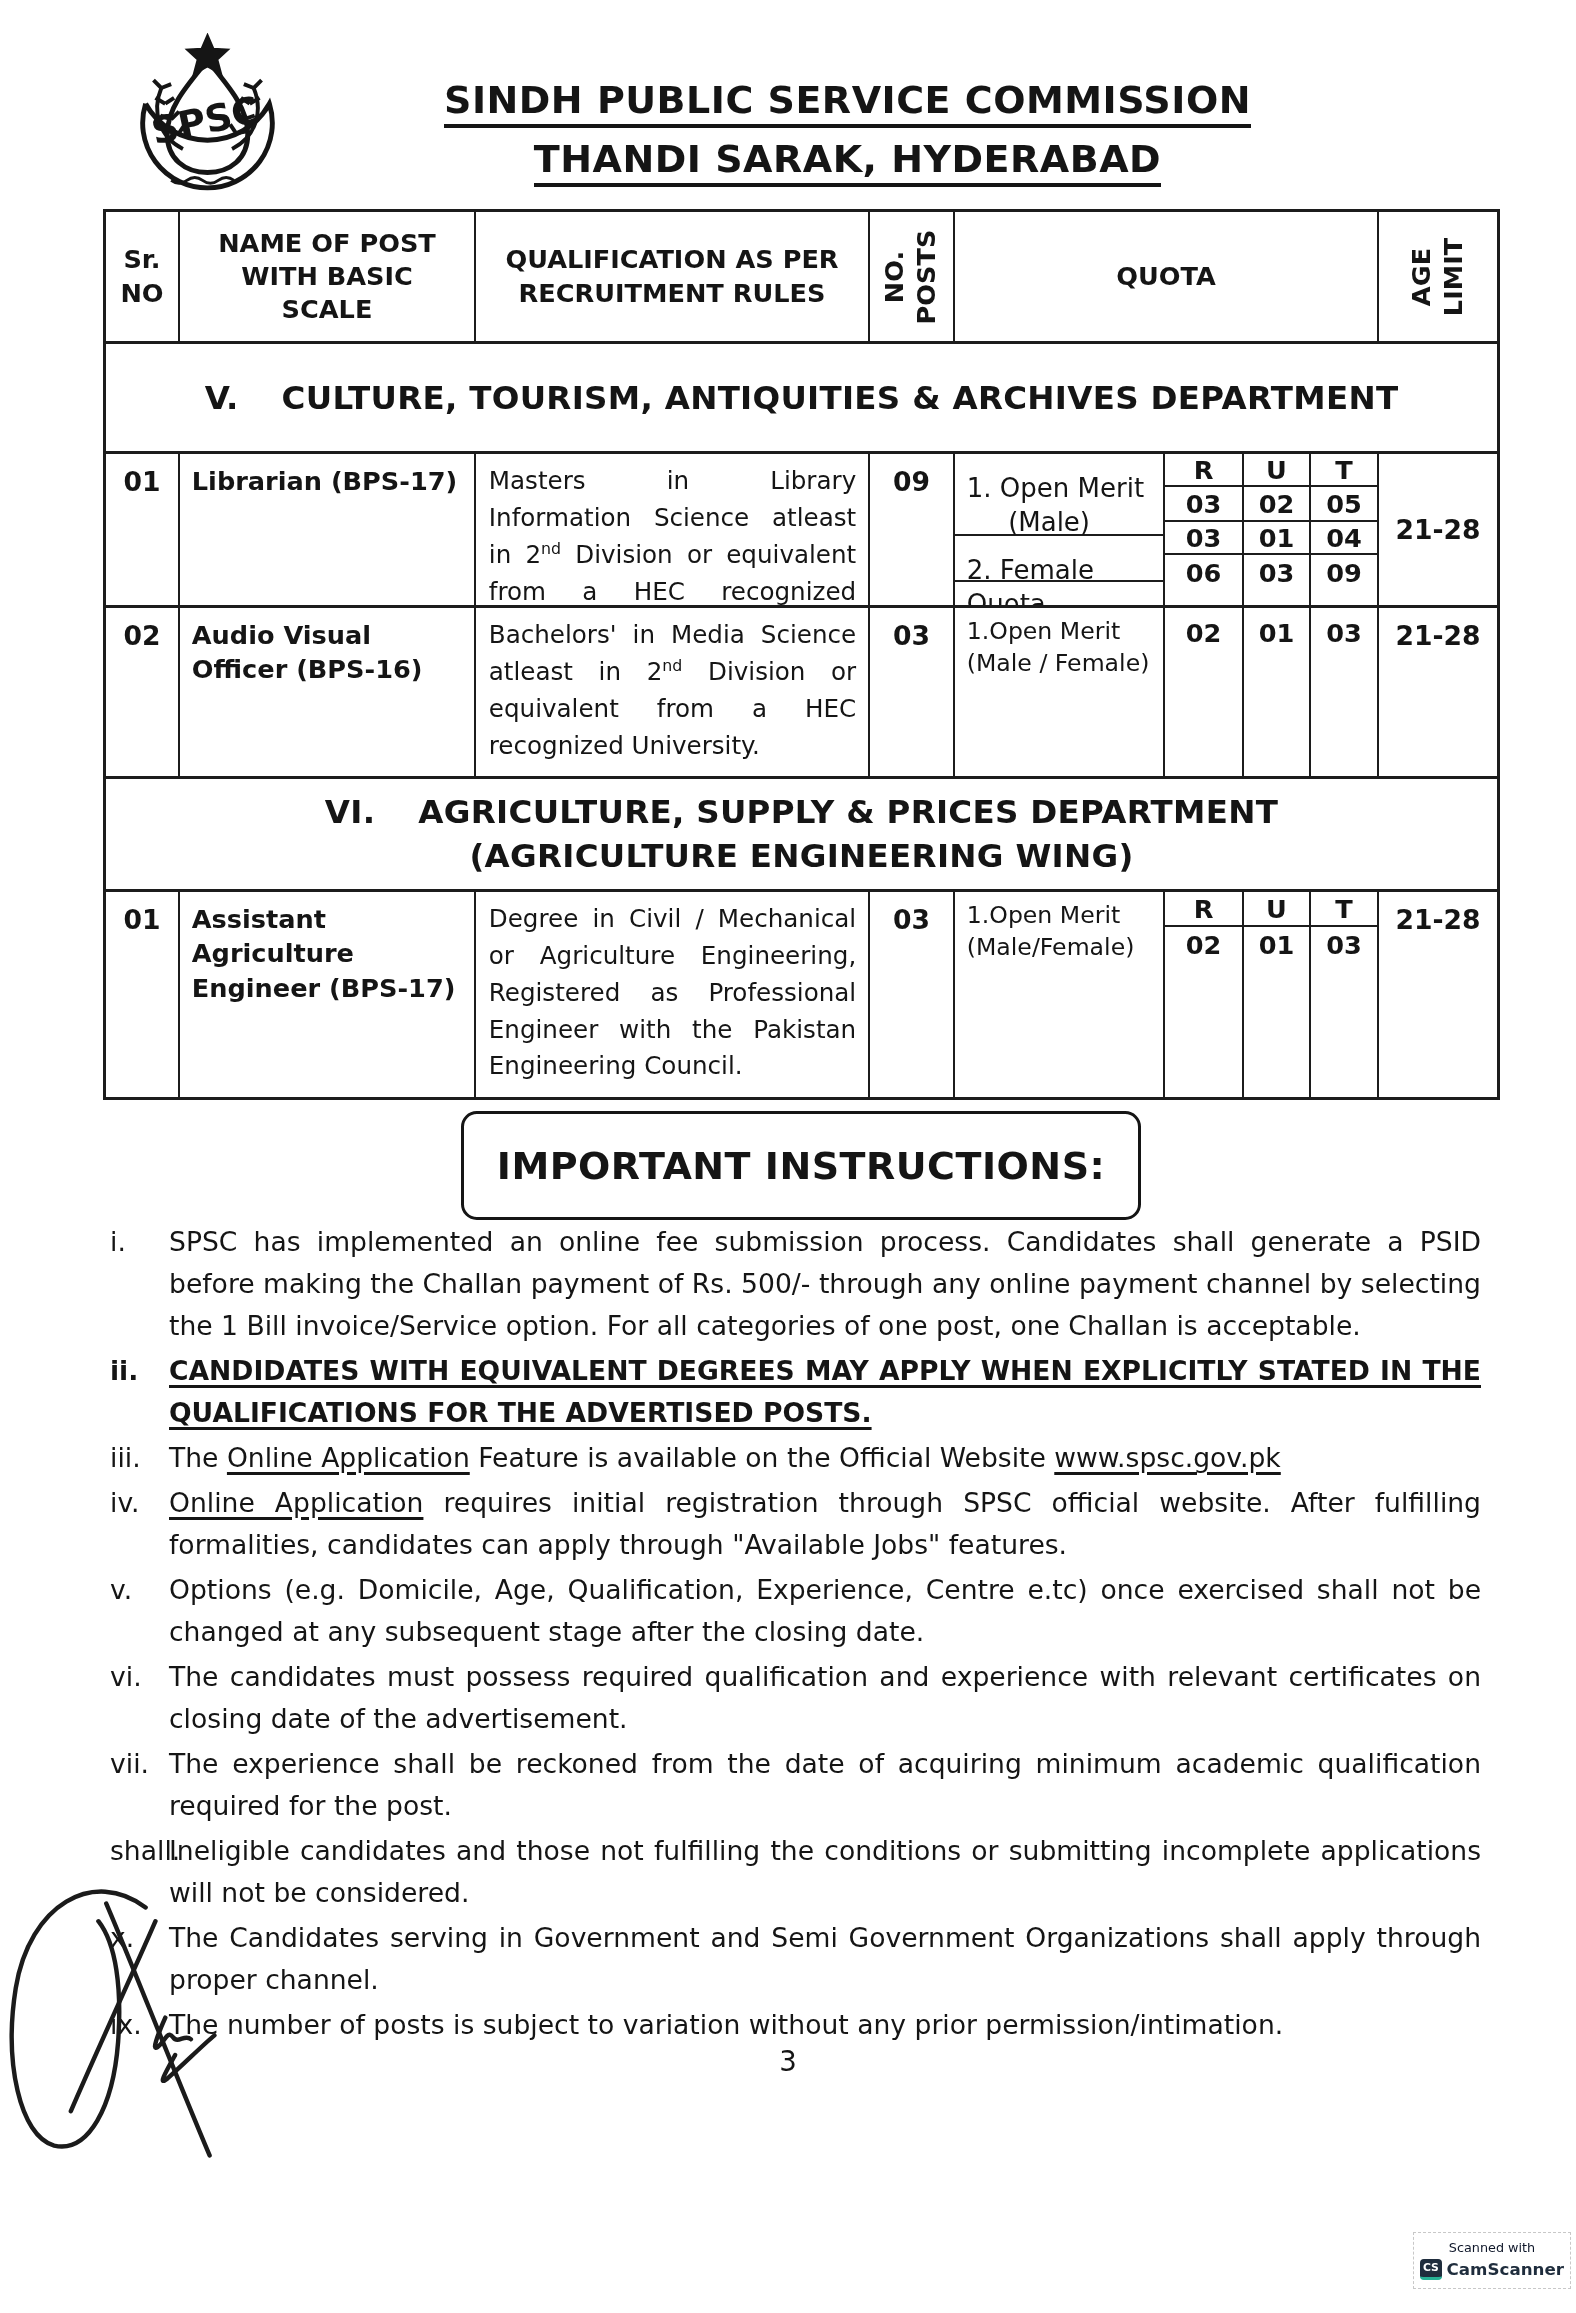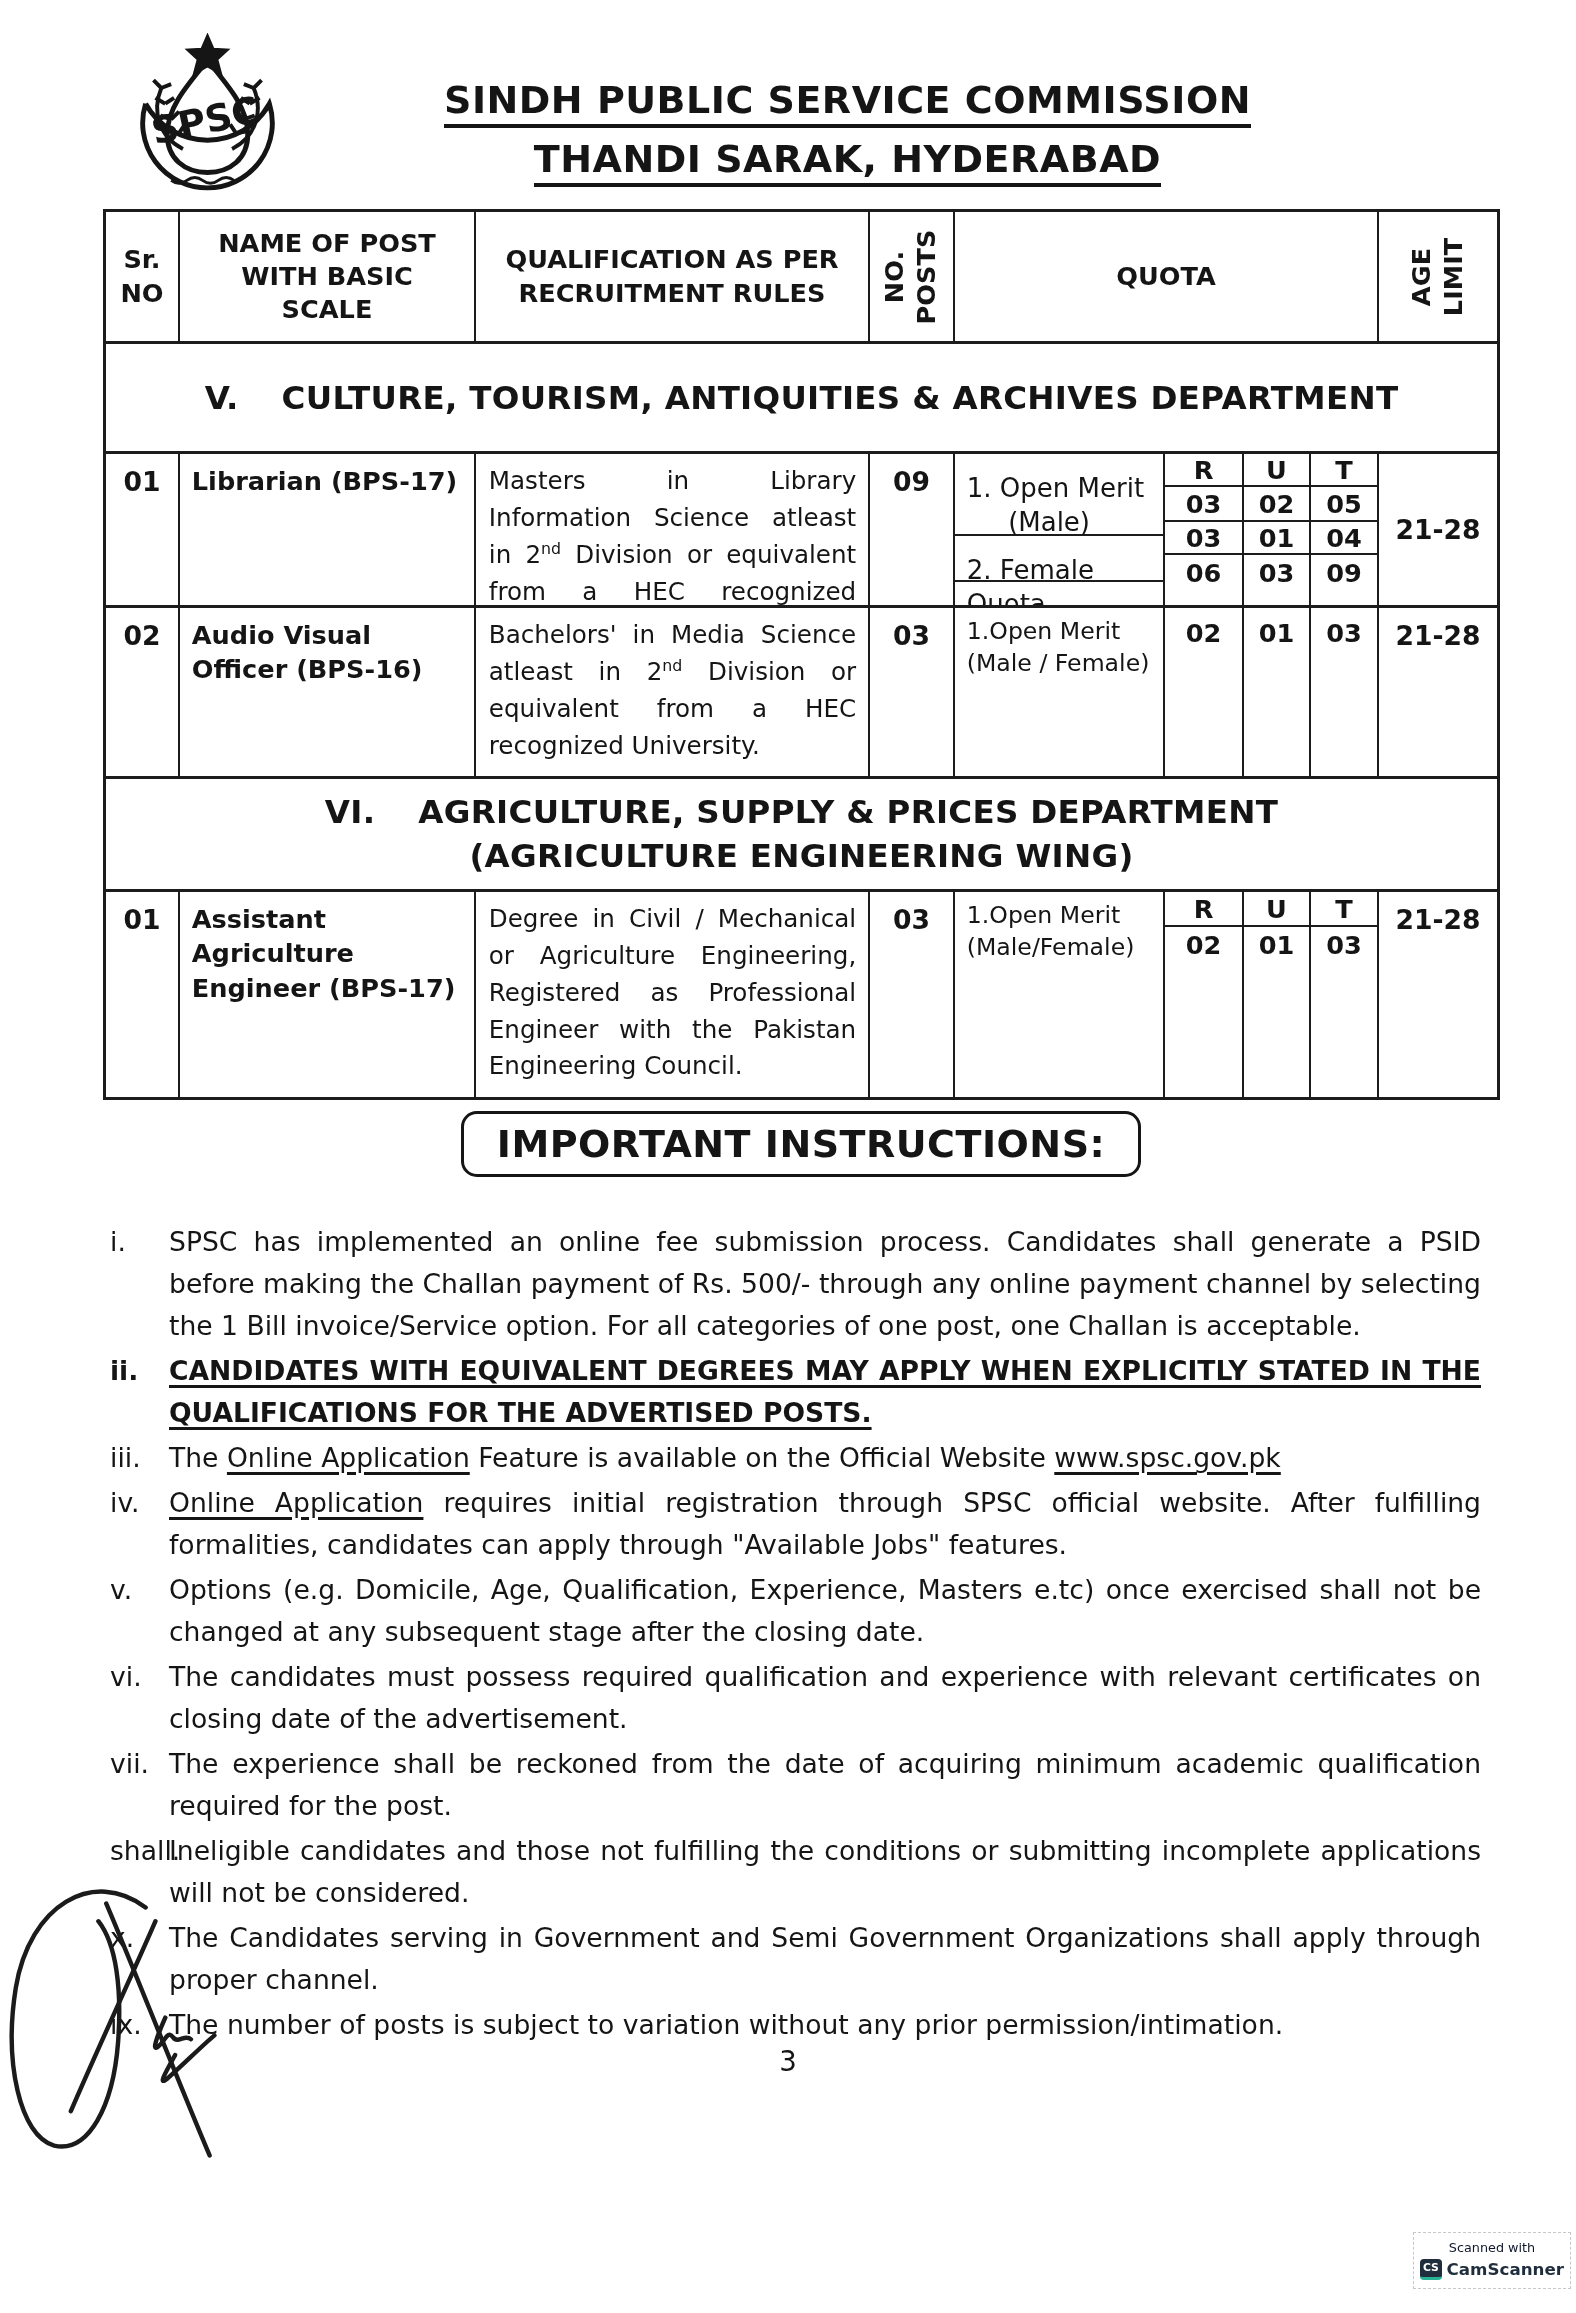--- a/index.html
+++ b/index.html
@@ -67,21 +67,21 @@
   .bb { border-bottom: 2px solid #1c1c1c; }
   .h34 { height: 33px; } .h36 { height: 35px; } .h70 { height: 69px; }
   .bold { font-weight: bold; }
   .age-val { font-weight: bold; font-size: 26.6px; text-align: center; }
   .age-center { display: flex; align-items: center; justify-content: center; }
   .age-top { padding-top: 11.8px; }
   .quota-top-label { font-size: 23.6px; line-height: 1.35; padding: 7.9px 5.9px 0 11.8px; white-space: pre-line; }
   .num-top { font-weight: bold; font-size: 25.6px; text-align: center; padding-top: 9.9px; }
 
   
-  .instr-box { position: absolute; left: 461px; top: 1111px; width: 680px; height: 66px;
+  .instr-box { position: absolute; left: 461px; top: 1111px; width: 680px; height: 109px;
     border: 3.9px solid #151515; border-radius: 15.8px; display: flex; align-items: center;
     justify-content: center; font-weight: bold; font-size: 38px; letter-spacing: 0.5px; background: #fff; }
   .instr-list { position: absolute; left: 110px; top: 1221px; width: 1371px; list-style: none; }
   .instr-item { display: flex; font-size: 26.6px; line-height: 42px; margin-bottom: 3px; }
   .instr-item.bold { font-weight: bold; justify-content: center; }
   .instr-num { width: 59px; flex: none; }
   .instr-text { flex: 1; text-align: justify; }
   .instr-text .u { text-decoration: underline; text-decoration-thickness: 2.5px; text-underline-offset: 4.9px; }
 
   
@@ -252,21 +252,21 @@
       <li class="instr-item">
         <span class="instr-num">iii.</span>
         <span class="instr-text"><span>The </span><span class="u">Online Application</span><span> Feature is available on the Official Website </span><span class="u">www.spsc.gov.pk</span></span>
       </li>
       <li class="instr-item">
         <span class="instr-num">iv.</span>
         <span class="instr-text"><span class="u">Online Application</span><span> requires initial registration through SPSC official website. After fulfilling formalities, candidates can apply through "Available Jobs" features.</span></span>
       </li>
       <li class="instr-item">
         <span class="instr-num">v.</span>
-        <span class="instr-text"><span>Options (e.g. Domicile, Age, Qualification, Experience, Masters e.tc) once exercised shall not be changed at any subsequent stage after the closing date.</span></span>
+        <span class="instr-text"><span>Options (e.g. Domicile, Age, Qualification, Experience, Centre e.tc) once exercised shall not be changed at any subsequent stage after the closing date.</span></span>
       </li>
       <li class="instr-item">
         <span class="instr-num">vi.</span>
         <span class="instr-text"><span>The candidates must possess required qualification and experience with relevant certificates on closing date of the advertisement.</span></span>
       </li>
       <li class="instr-item">
         <span class="instr-num">vii.</span>
         <span class="instr-text"><span>The experience shall be reckoned from the date of acquiring minimum academic qualification required for the post.</span></span>
       </li>
       <li class="instr-item">

